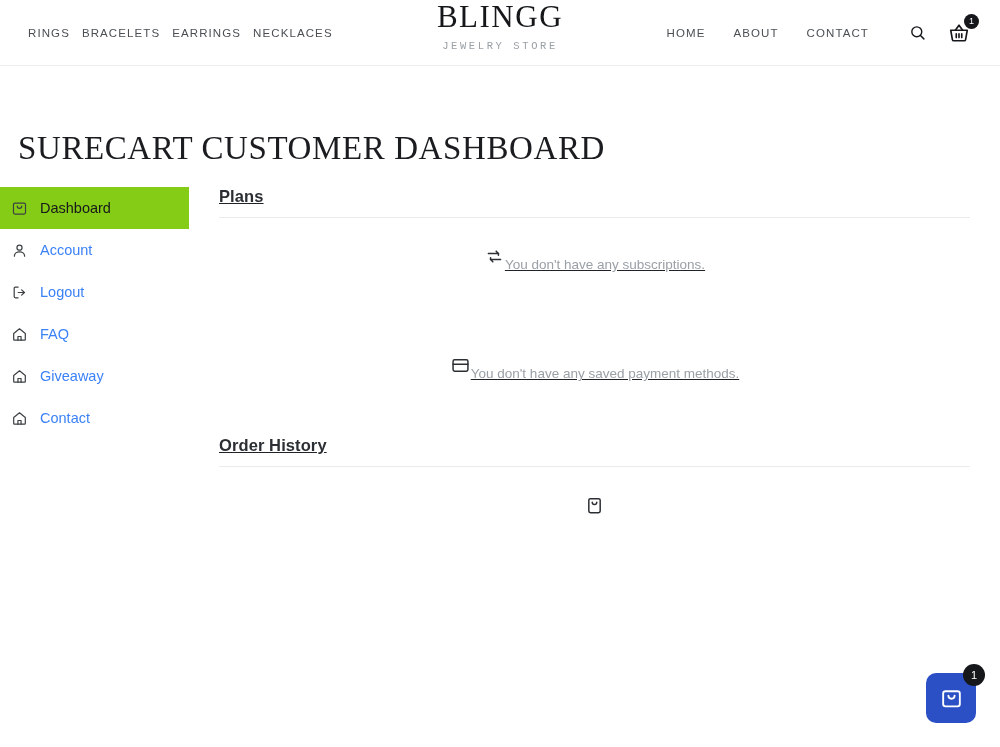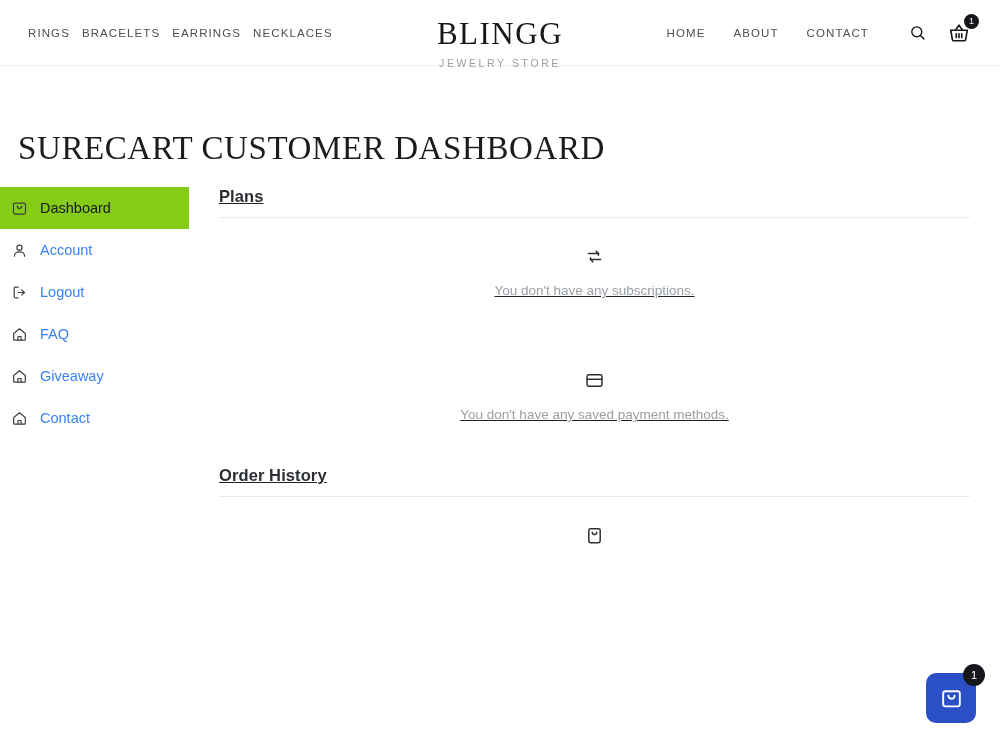--- a/index.html
+++ b/index.html
@@ -45,34 +45,34 @@
     letter-spacing: 1.1px;
     color: #4b4f54;
     text-decoration: none;
     white-space: nowrap;
     font-family: "Liberation Sans", sans-serif;
   }
 
   .brand {
     position: absolute;
     left: 0; right: 0;
-    top: 18px;
+    top: 1px;
     text-align: center;
     pointer-events: none;
   }
   .brand-name {
     font-family: "Liberation Serif", serif;
     font-size: 31px;
     letter-spacing: 1.5px;
     color: #15171a;
     line-height: 1.05;
     font-weight: 400;
   }
   .brand-sub {
-    font-family: Liberation Sans, sans-serif;
+    font-family: Liberation Mono, monospace;
     font-size: 10.5px;
     letter-spacing: 2.6px;
     color: #9aa0a6;
     margin-top: 6px;
   }
 
   .header-icons {
     display: flex;
     align-items: center;
     gap: 22px;
@@ -166,21 +166,20 @@
   .section-title {
     font-size: 16.5px;
     font-weight: bold;
     color: #2b2f33;
     padding-bottom: 11px;
     border-bottom: 1px solid #e8eaec;
     letter-spacing: 0.1px;
   }
   .empty {
     display: flex;
-    flex-direction: column;
     align-items: center;
     justify-content: center;
     padding: 28px 0 10px 0;
   }
   .empty-icon {
     color: #2b2f33;
     margin-bottom: 12px;
     display: block;
   }
   .empty-text {

